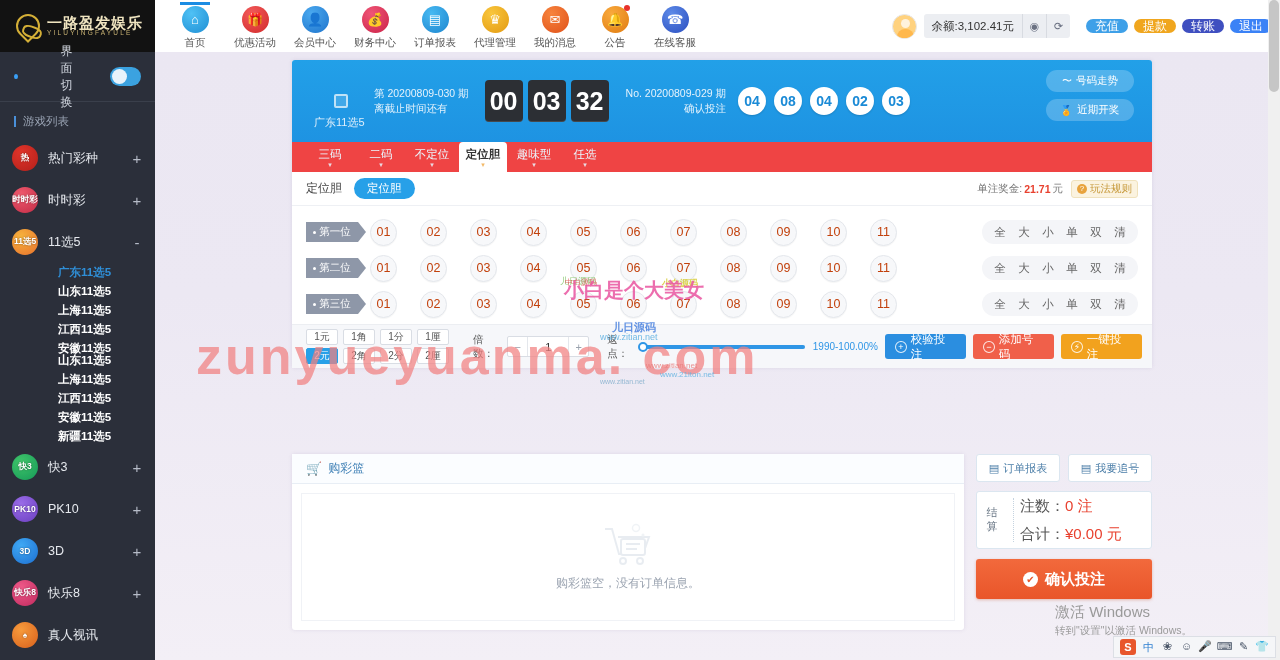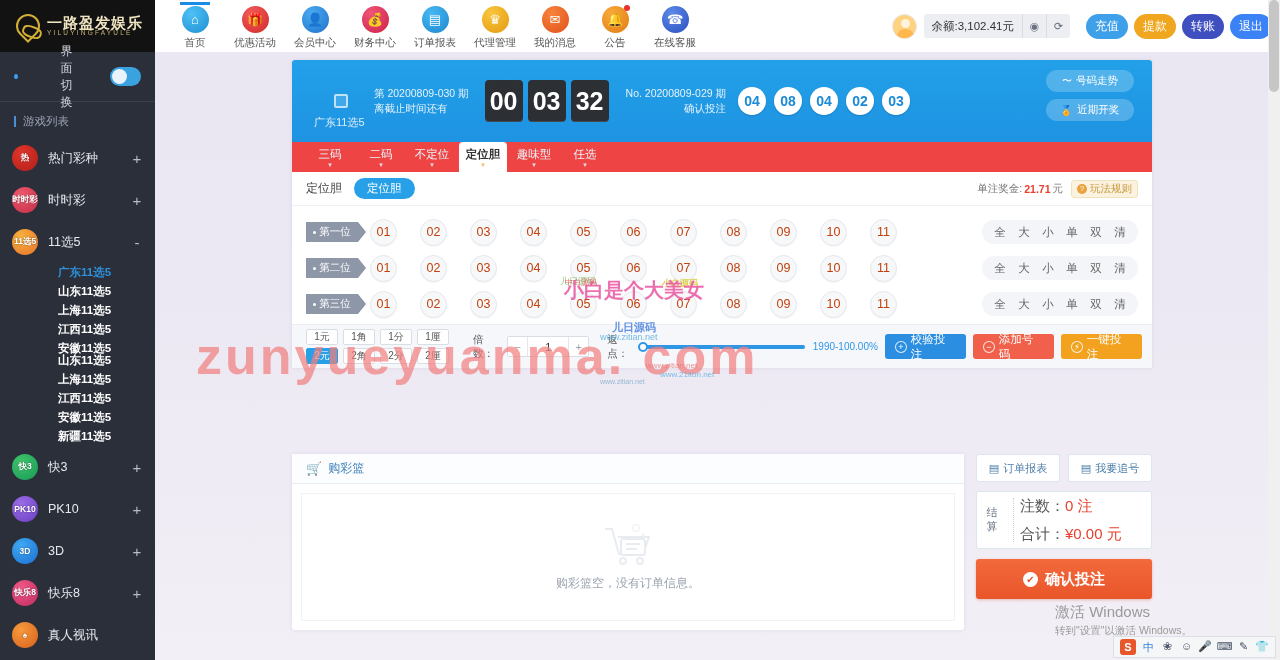--- a/index.html
+++ b/index.html
@@ -114,21 +114,21 @@
   .balance-wrap {
     display: flex; align-items: center; background: #eceef2; border-radius: 3px;
     height: 24px; margin-right: 10px;
   }
   .balance-txt { font-size: 11.5px; color: #333; padding: 0 8px; }
   .bal-btn {
     width: 24px; height: 24px; display: flex; align-items: center; justify-content: center;
     border-left: 1px solid #d8dbe1; color: #6a7182; font-size: 11px; cursor: pointer;
   }
   .pill {
-    height: 25px; min-width: 42px; border-radius: 13px; color: #fff; font-size: 12px;
+    height: 14px; min-width: 42px; border-radius: 13px; color: #fff; font-size: 12px;
     display: flex; align-items: center; justify-content: center; margin-left: 6px;
     cursor: pointer; padding: 0 9px;
   }
 
   
   #main {
     position: absolute; left: 155px; top: 52px; width: 1125px; height: 608px;
     background: linear-gradient(180deg,#ebe7f2 0%, #ece8f3 40%, #f3eff6 100%);
     overflow: hidden;
   }

